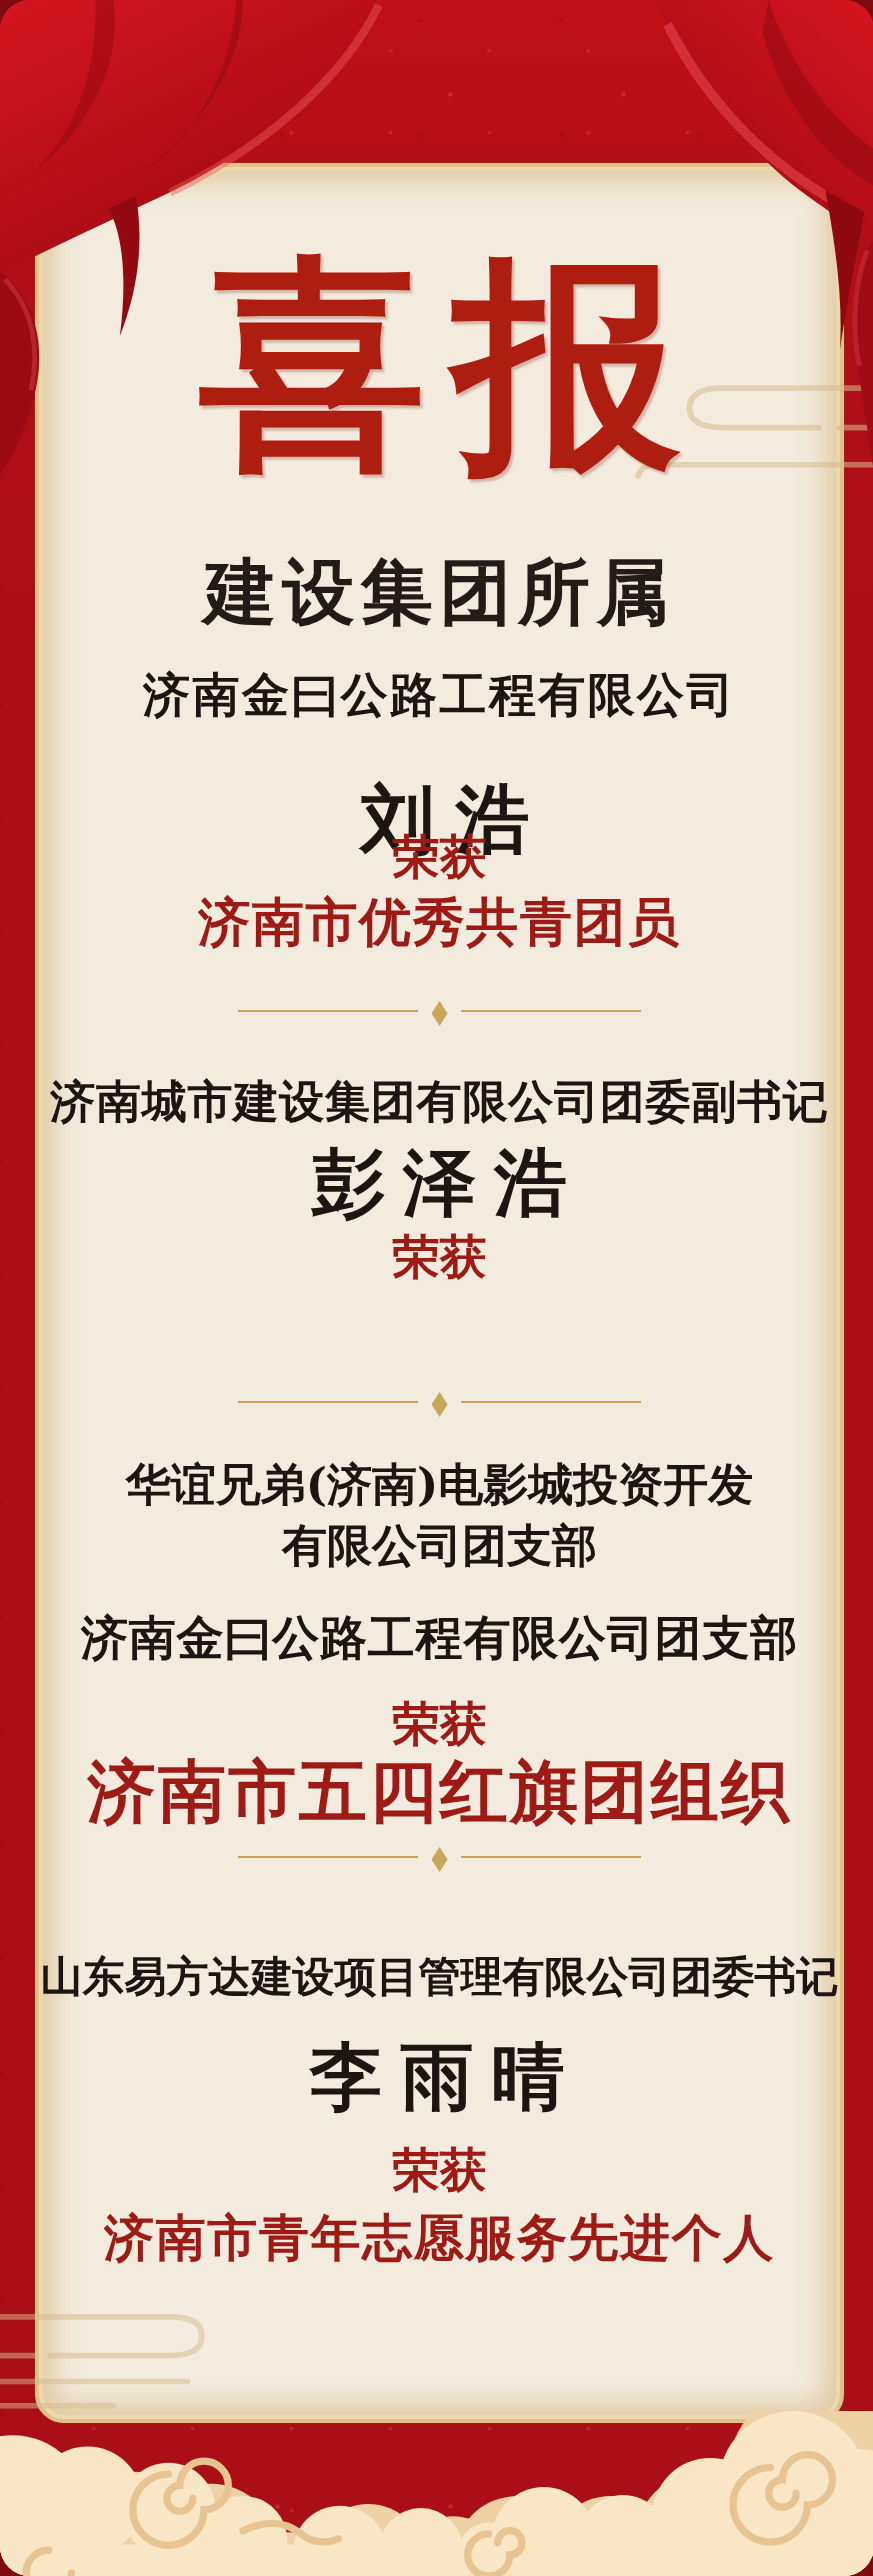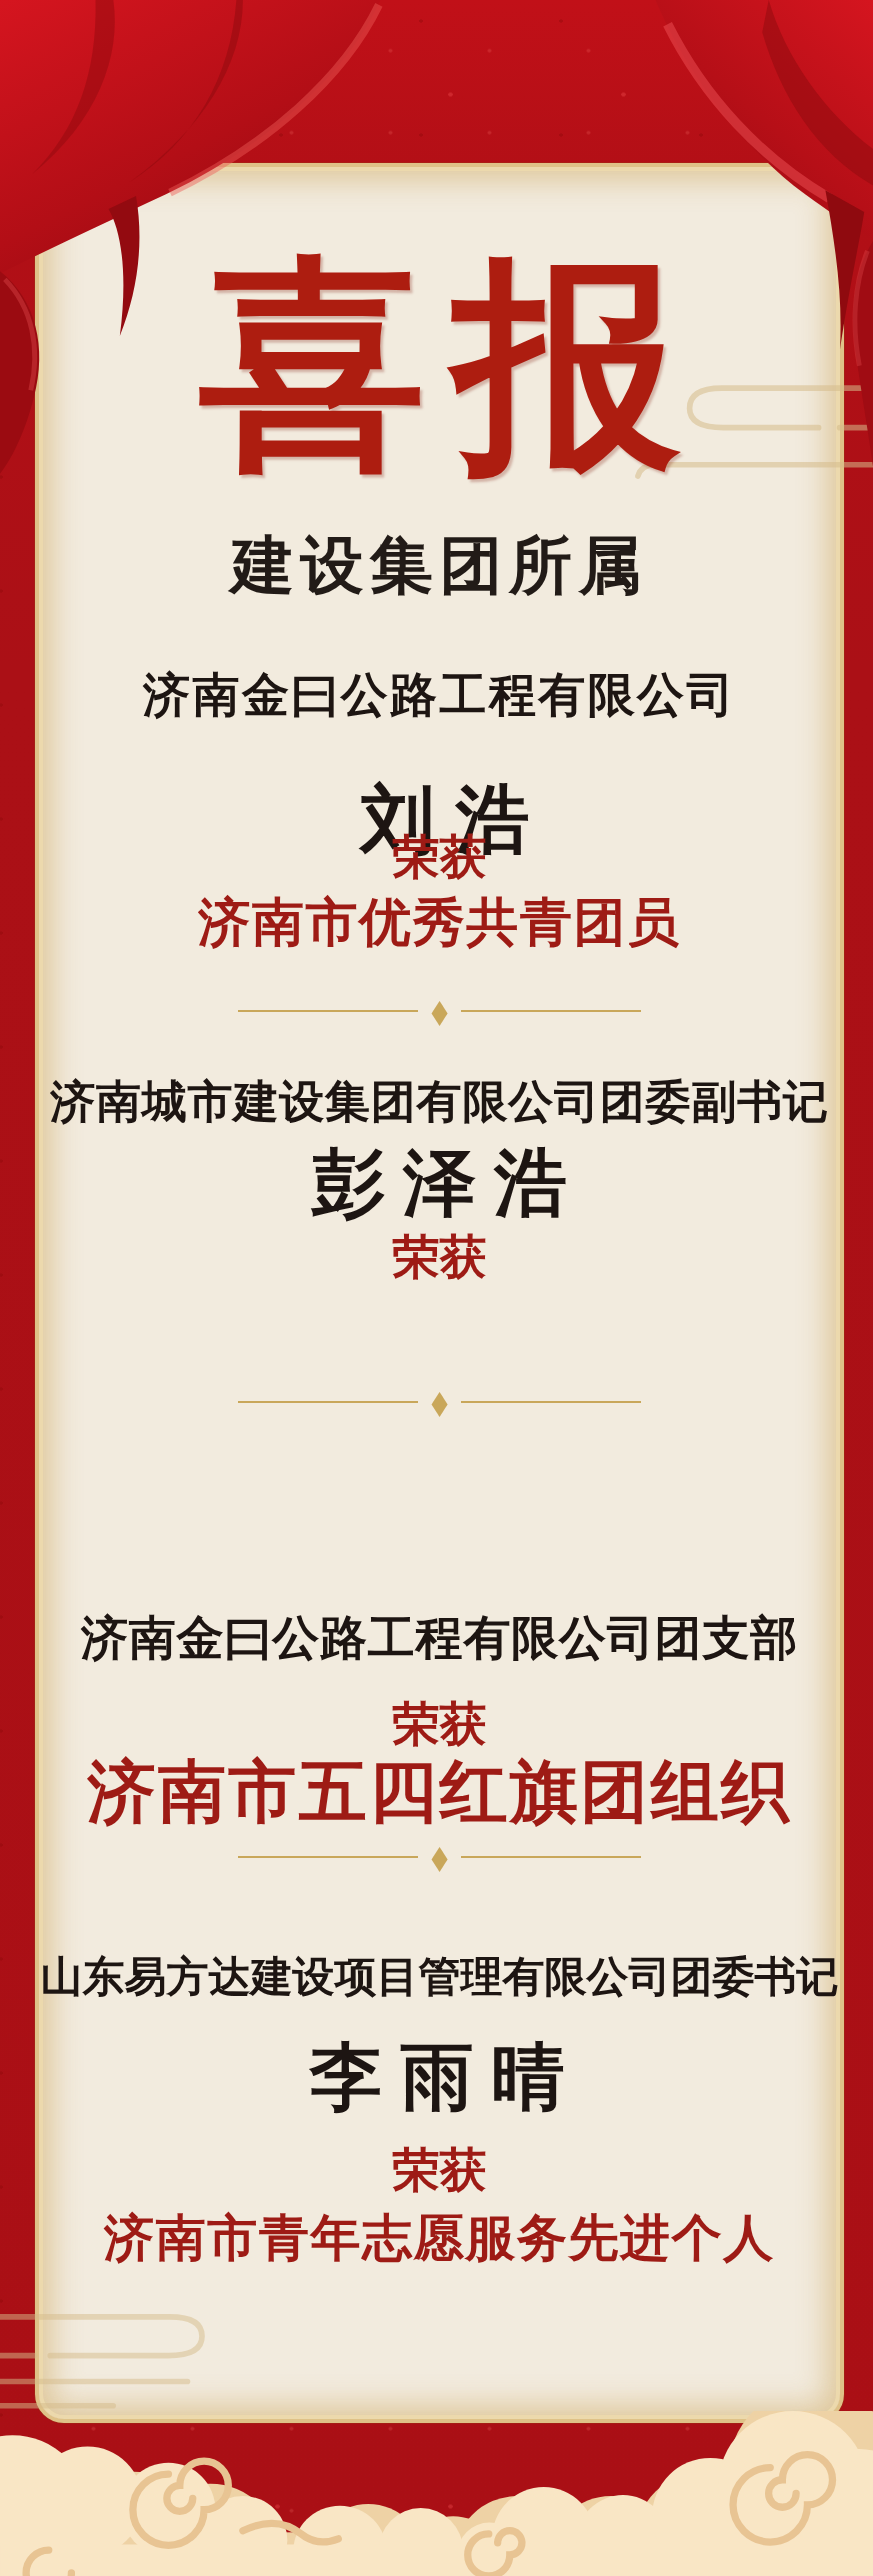--- a/index.html
+++ b/index.html
@@ -1,18 +1,19 @@
 <!DOCTYPE html>
 <html style="font-size:13px"><head>
 <meta charset="utf-8">
 <style>
   html,body{margin:0;padding:0;background:#7c0a0e;}
   .stage{
     position:relative;width:874px;height:2576px;overflow:hidden;
     font-family:"Liberation Sans",sans-serif;
+    border-radius:30px;
   }
   
   .bg{
     position:absolute;inset:0;
     background:linear-gradient(180deg,#c11018 0%,#b20f16 7%,#ab1016 26%,#aa0f15 100%);
   }
   .bg::after{
     content:"";position:absolute;inset:0;
     background-image:
       radial-gradient(rgba(255,96,96,.30) 2px,transparent 2.8px),
@@ -33,21 +34,21 @@
       0 0 0 0.8px rgba(140,90,25,.25);
   }
   
   .tline{position:absolute;left:35px;width:809px;text-align:center;white-space:nowrap;}
   .title{
     top:243px;font-family:"DejaVu Serif",serif;font-weight:700;
     font-size:227px;line-height:243px;letter-spacing:27.5px;padding-left:27.5px;box-sizing:border-box;
     color:#ad1d10;text-shadow:2.4px 3.2px 2.4px rgba(120,15,5,.25);
   }
   .subtitle{
-    top:534px;font-size:63px;line-height:63px;font-weight:900;color:#221b17;letter-spacing:6.5px;
+    top:561px;font-size:72px;line-height:63px;font-weight:900;color:#221b17;letter-spacing:6.5px;
   }
   .brush{font-family:"DejaVu Serif",serif;font-weight:700;color:#1d1512;}
   .org-s1{top:671px;font-size:47px;line-height:47px;letter-spacing:2.4px;}
   .name-s1{top:782px;font-size:74px;line-height:74px;letter-spacing:21px;padding-left:32px;box-sizing:border-box;}
   .rh{font-weight:700;color:#9e1b15;}
   .rh-s1{top:833px;font-size:47px;line-height:47px;}
   .award{font-weight:700;color:#9e1b15;}
   .award-s1{top:896px;font-size:52px;line-height:52px;letter-spacing:1.6px;text-align:center;}
 
   .org-s2{top:1079px;font-size:45px;line-height:45px;letter-spacing:0.8px;}
@@ -126,20 +127,24 @@
   <div class="tline brush org-s2">济南城市建设集团有限公司团委副书记</div>
   <div class="tline brush name-s2">彭泽浩</div>
   <div class="tline rh rh-s2">荣获</div>
 
   <div class="divider div2">
     <span class="line"></span>
     <span class="diamond">◆</span>
     <span class="line"></span>
   </div>
 
+  <div class="tline brush org-s3a">
+    <div>华谊兄弟(济南)电影城投资开发</div>
+    <div>有限公司团支部</div>
+  </div>
   <div class="tline brush org-s3b">济南金曰公路工程有限公司团支部</div>
   <div class="tline rh rh-s3">荣获</div>
   <div class="tline award award-s3">济南市五四红旗团组织</div>
 
   <div class="divider div3">
     <span class="line"></span>
     <span class="diamond">◆</span>
     <span class="line"></span>
   </div>
 

